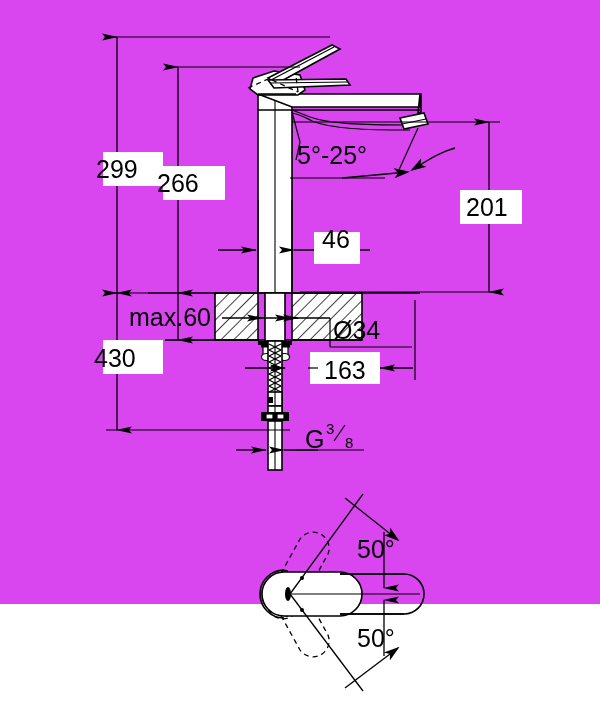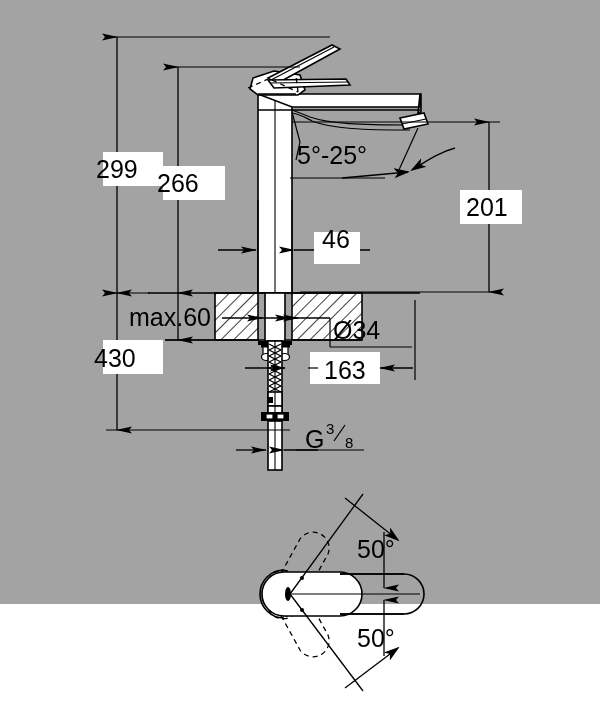--- a/index.html
+++ b/index.html
@@ -10,21 +10,21 @@
   body {
     width: 600px;
     height: 719px;
     font-family: "Liberation Sans", sans-serif;
     overflow: hidden;
   }
   #drawing-root {
     position: relative;
     width: 600px;
     height: 604px;
-    background: #a3a3a3;
+    background: #d946ef;
   }
   svg#tech-drawing {
     display: block;
     width: 600px;
     height: 719px;
   }
   .ln {
     stroke: #000000;
     fill: none;
     stroke-width: 1.6;

